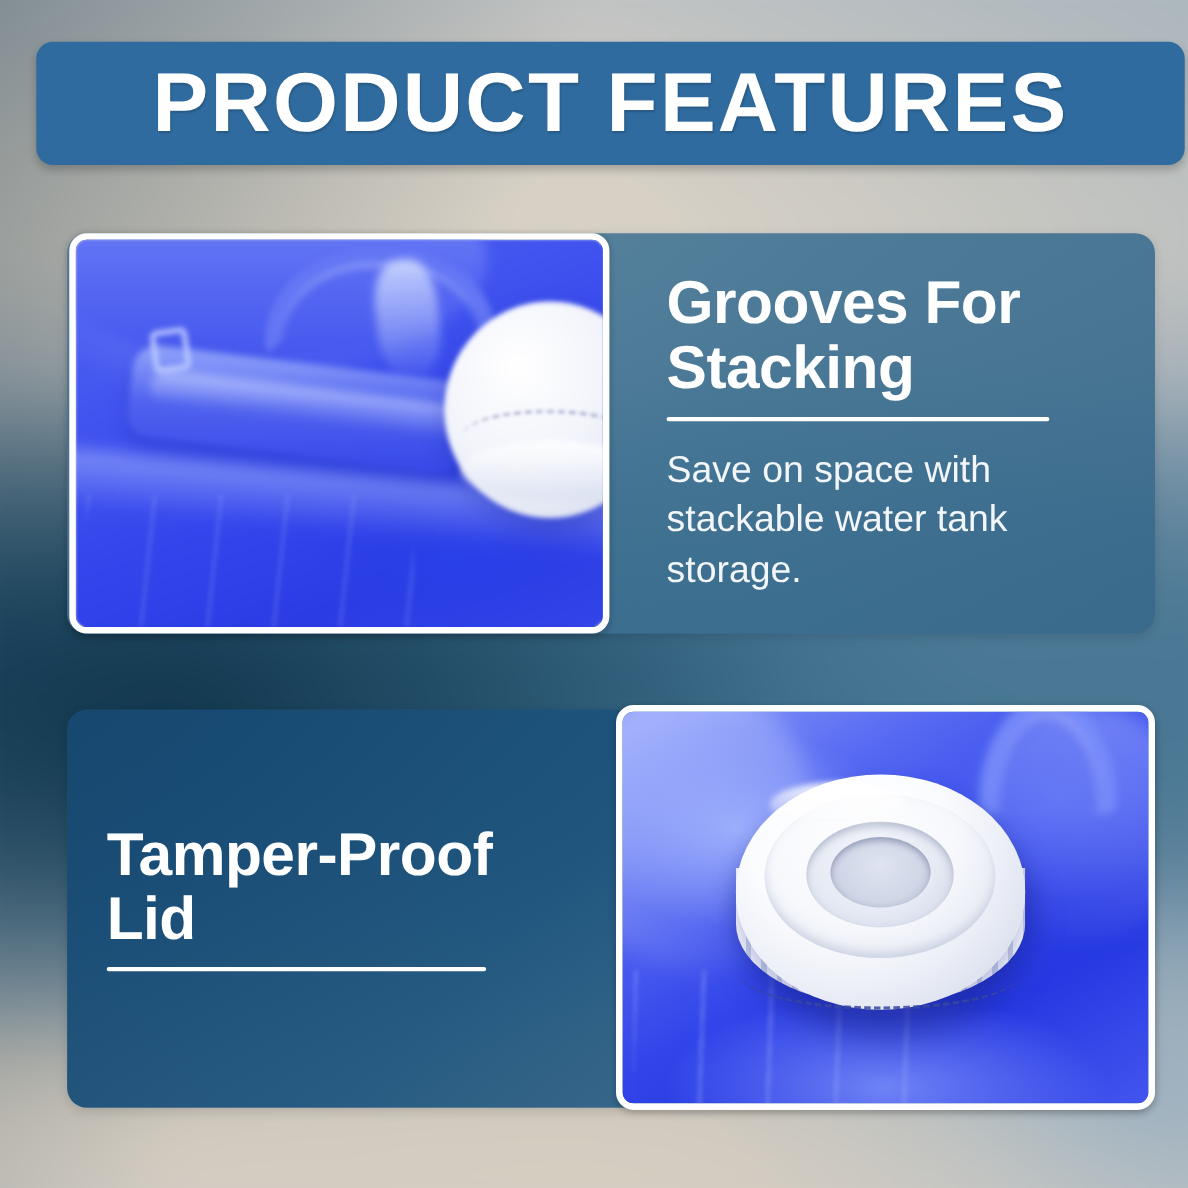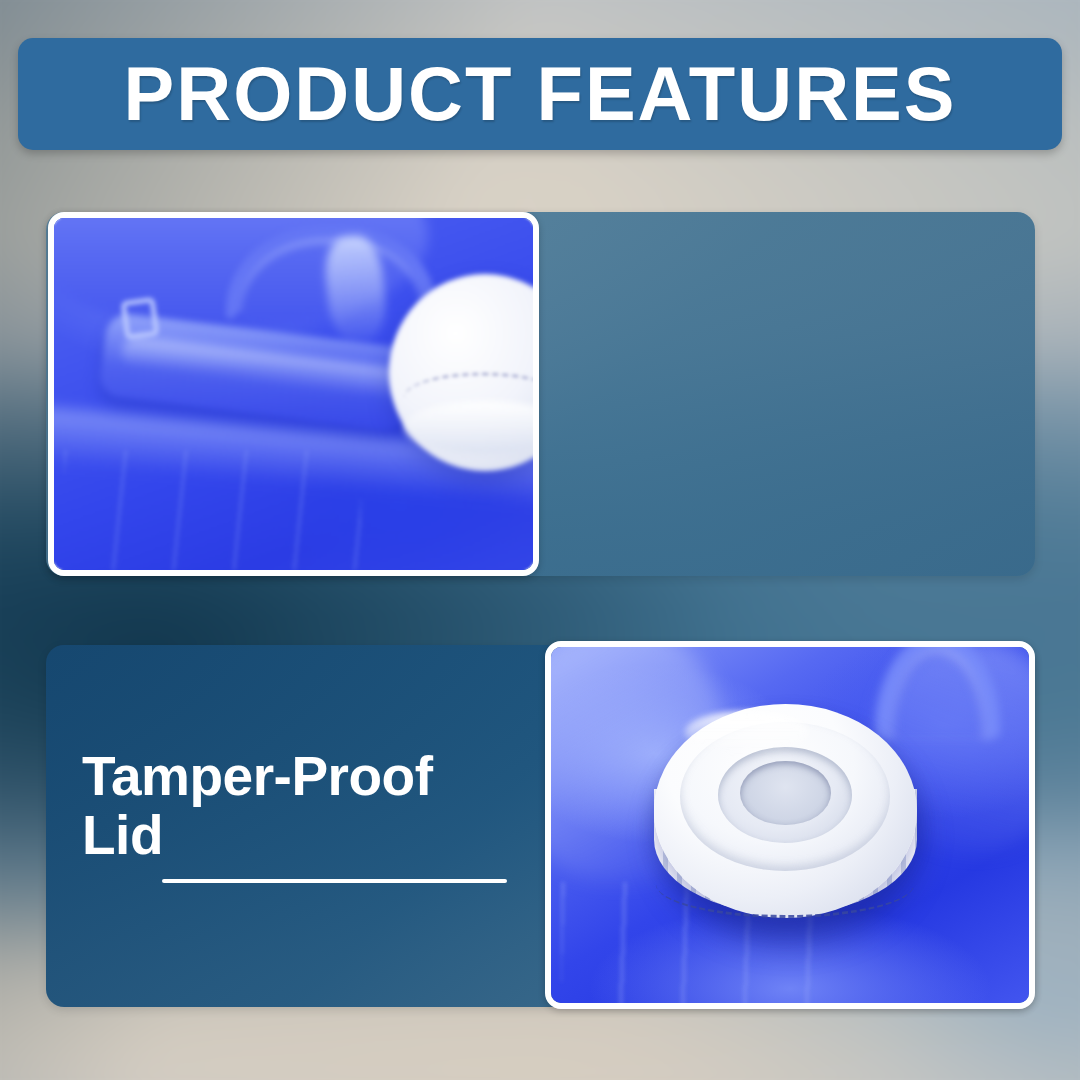--- a/index.html
+++ b/index.html
@@ -46,21 +46,21 @@
   }
   #backdrop::after {
     content: "";
     position: absolute;
     inset: 0;
     background:
       linear-gradient(110deg, rgba(10,40,60,0.40) 0%, rgba(10,40,60,0.0) 38%),
       linear-gradient(250deg, rgba(120,150,175,0.35) 0%, rgba(120,150,175,0.0) 40%);
   }
 
-  #page { position: absolute; inset: 0; z-index: 1; }
+  #page { position: absolute; inset: 0; z-index: 1; margin-left: 15px; }
 
   
   .header-bar {
     position: absolute;
     left: 18px;
     top: 38px;
     width: 1044px;
     height: 112px;
     background: #2f6b9f;
     border-radius: 15px;
@@ -355,21 +355,21 @@
   .photo-blur { position: absolute; inset: 0; backdrop-filter: blur(1px); }
 
   
   .text-block {
     flex: 1 1 auto;
     display: flex;
     flex-direction: column;
     justify-content: center;
   }
   #text-block-1 { padding: 0 40px 0 52px; }
-  #text-block-2 { padding: 0 30px 0 36px; align-items: flex-end; }
+  #text-block-2 { padding: 0 30px 0 36px; }
 
   .feature-heading {
     color: #ffffff;
     font-weight: 700;
     font-size: 55px;
     line-height: 1.08;
     letter-spacing: -0.5px;
     margin-bottom: 14px;
   }
 
@@ -415,20 +415,25 @@
         <div class="jug1-groove2"></div>
         <div class="jug1-notch"></div>
         <div class="jug1-ribs"></div>
         <div class="jug1-cap"></div>
         <div class="jug1-cap-ring2"></div>
         <div class="jug1-cap-ring"></div>
         <div class="photo-blur"></div>
       </div>
     </div>
 
+    <div class="text-block" id="text-block-1">
+      <div class="feature-heading">Grooves For Stacking</div>
+      <div class="divider" id="divider-1"></div>
+      <div class="feature-desc" id="feature-desc-1">Save on space with stackable water tank storage.</div>
+    </div>
   </div>
 
   <div class="feature-card" id="feature-card-2">
 
     <div class="text-block" id="text-block-2">
       <div class="feature-heading">Tamper-Proof Lid</div>
       <div class="divider" id="divider-2"></div>
     </div>
 
     <div class="photo-frame" id="photo-frame-2">

